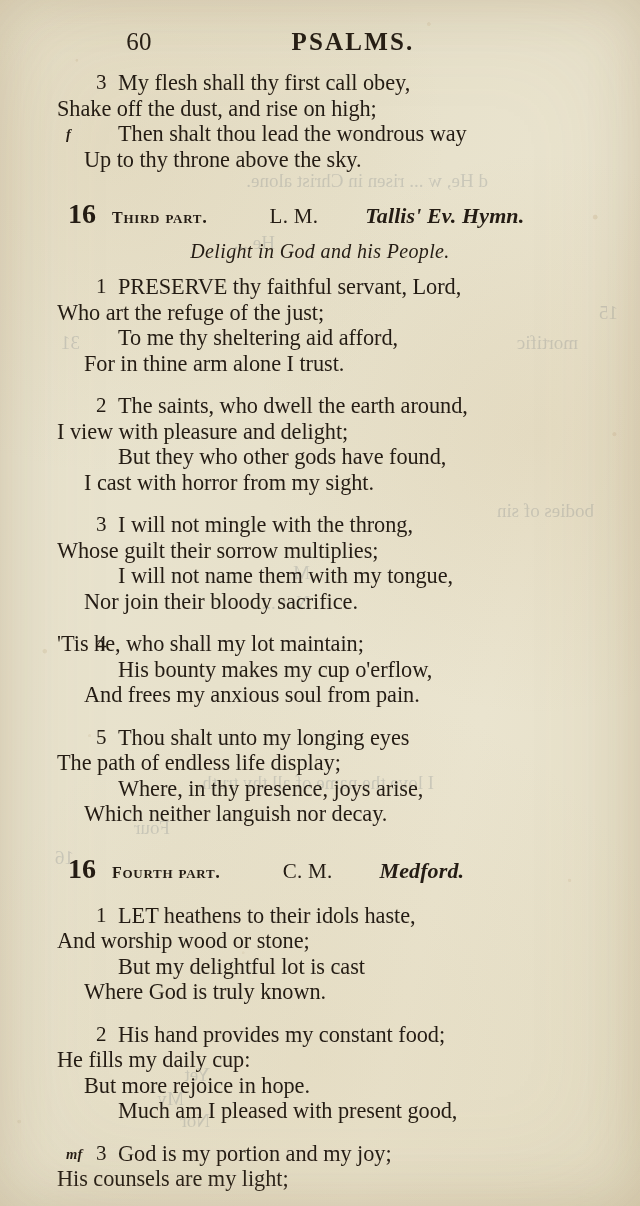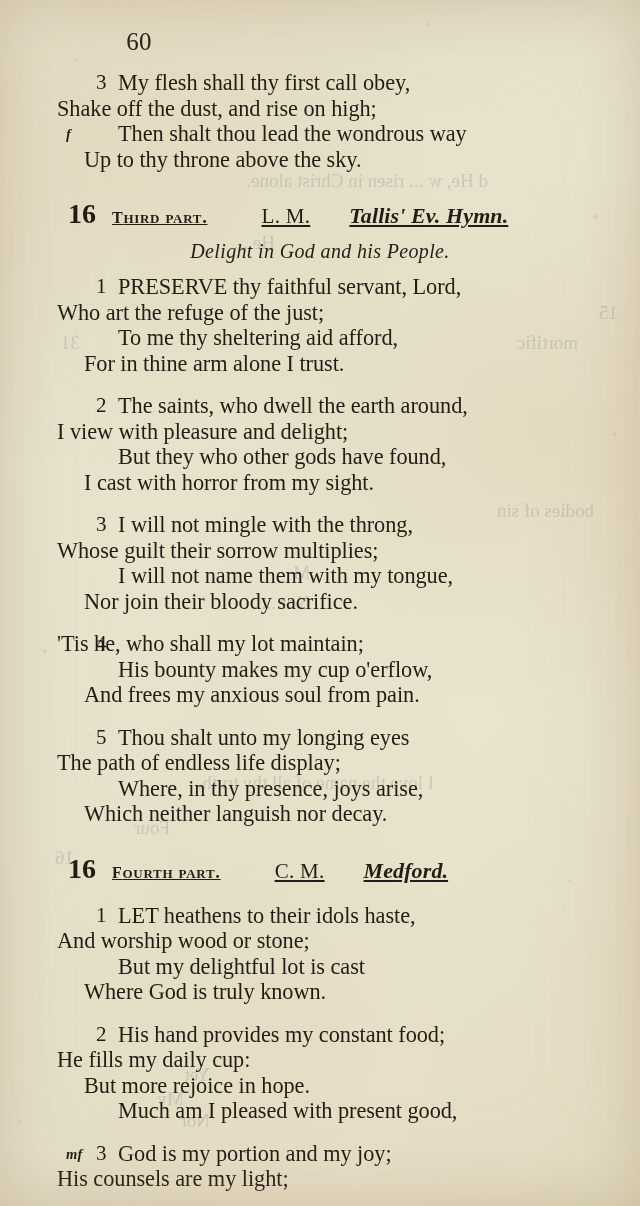--- a/index.html
+++ b/index.html
@@ -129,22 +129,21 @@
     text-align: left;
     padding-left: 68px;
     box-sizing: border-box;
     font-size: 28px;
     font-weight: 700;
   }
   .hymn-meta {
     flex: 1;
     display: flex;
     align-items: baseline;
-    gap: 8px;
-    text-decoration: underline;
+    gap: 16px;
   }
   .part-label {
     font-size: 18.5px;
     font-variant: small-caps;
     text-transform: lowercase;
     letter-spacing: .7px;
     font-weight: 600;
   }
   .part-label::first-letter { font-size: 22.5px; }
   .meter {
@@ -184,20 +183,21 @@
       <div class="bl" style="top: 770px; left: 206px;">I love the name of all thy truth,</div>
       <div class="bl" style="top: 815px; left: 470px;">Four</div>
       <div class="bl" style="top: 845px; left: 566px;">16</div>
       <div class="bl" style="top: 1062px; left: 430px;">Yet</div>
       <div class="bl" style="top: 1086px; left: 456px;">My</div>
       <div class="bl" style="top: 1108px; left: 430px;">Nor</div>
     </div>
 
   <div class="running-head">
     <div class="folio">60</div>
+    <div class="head-title">PSALMS.</div>
   </div>
 
   <div class="body" id="body">
       <div class="stanza">
         <div class="line ind0"><span class="num">3</span><span>My flesh shall thy first call obey,</span></div>
         <div class="line ind1"><span>Shake off the dust, and rise on high;</span></div>
         <div class="line ind2"><span class="mark">f</span><span>Then shalt thou lead the wondrous way</span></div>
         <div class="line ind3"><span>Up to thy throne above the sky.</span></div>
       </div>
       <div class="hymn-head">

